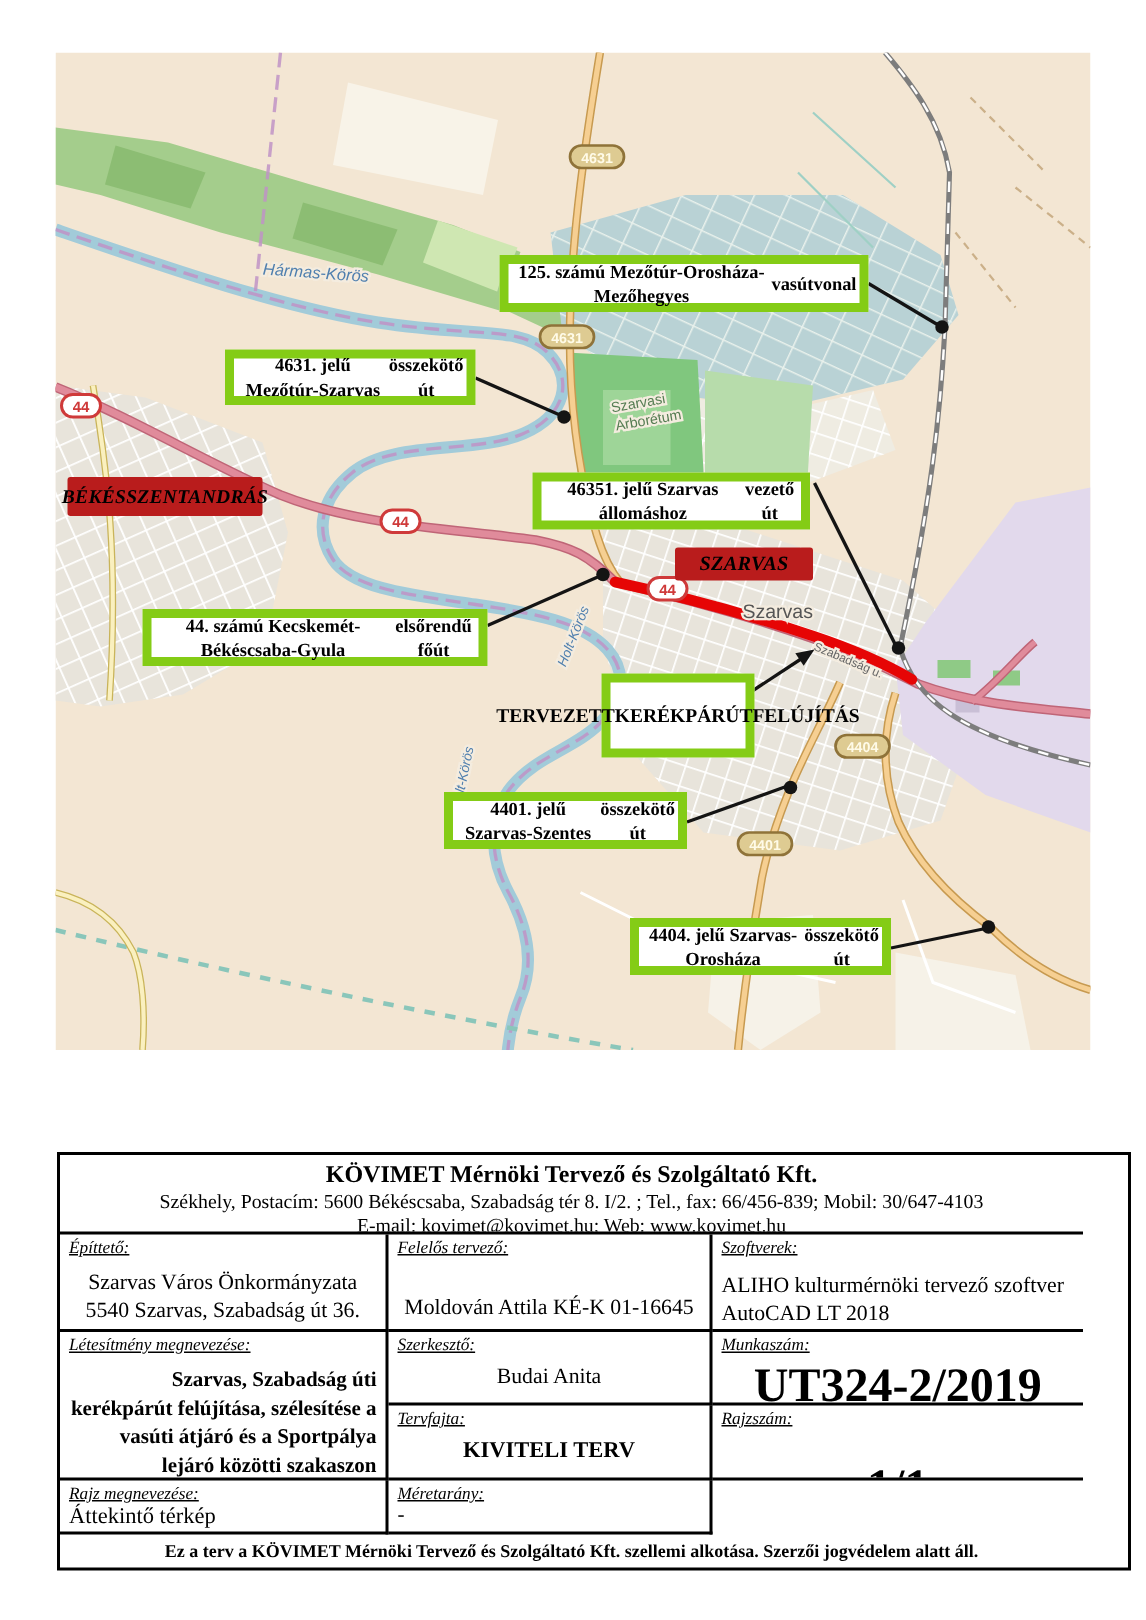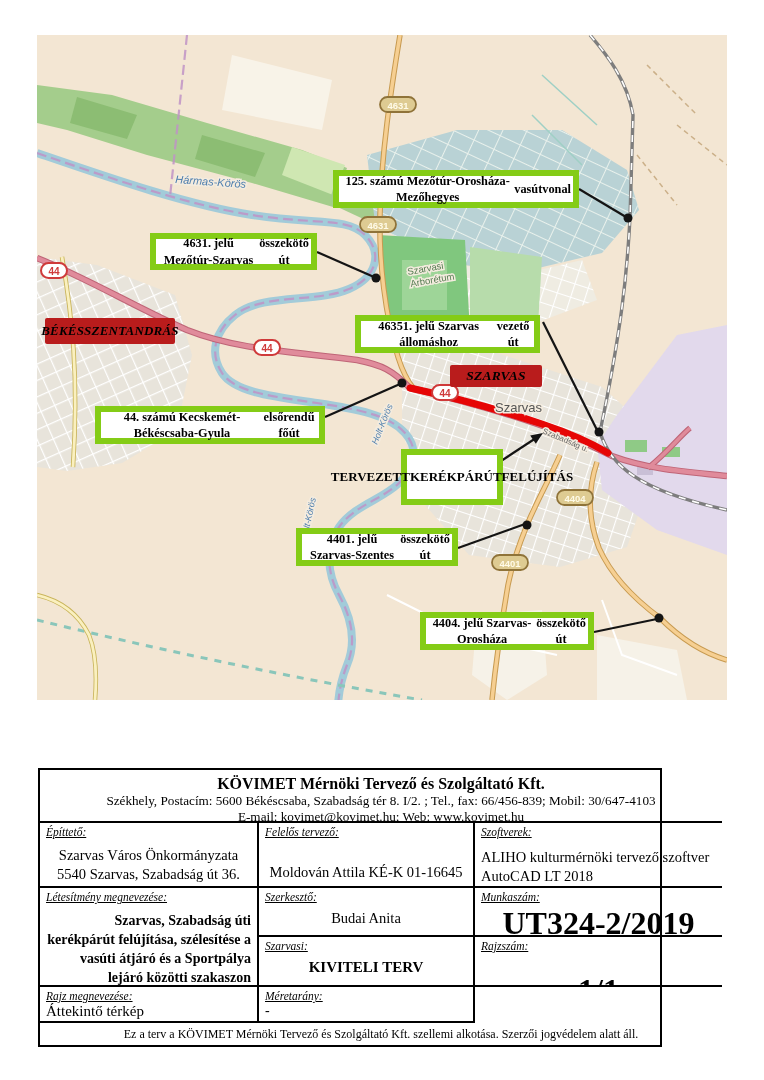--- a/index.html
+++ b/index.html
@@ -9,38 +9,38 @@
   #map{position:absolute;left:37px;top:35px;width:690px;height:665px;}
   #mapsvg{position:absolute;left:0;top:0;z-index:1;}
   .callout{position:absolute;z-index:3;background:#fff;border:6px solid #84cc16;
            display:flex;flex-direction:row;justify-content:center;align-items:center;
            text-align:center;font-weight:bold;font-size:12.3px;line-height:1.32;
            box-sizing:border-box;padding:1px 2px;}
   .plainlabel{position:absolute;z-index:3;background:#b91c1c;display:flex;align-items:center;
            justify-content:center;font-weight:bold;font-size:13px;letter-spacing:.2px;
            box-sizing:border-box;border-radius:2px;font-style:italic;}
   
-  #tblock{position:absolute;left:38px;top:768px;width:624px;box-sizing:border-box;
+  #tblock{position:absolute;left:38px;top:768px;width:716px;box-sizing:border-box;
           border:2px solid #000;display:grid;
           grid-template-columns:219px 216px 247px;
           grid-template-rows:53px 65px 49px 50px 36px 22px;
           grid-template-areas:
             "hd hd hd"
             "a1 a2 a3"
             "b1 c1 d1"
             "b1 c2 d2"
             "e1 e2 e3"
             "ft ft ft";}
   .cell{box-sizing:border-box;padding:2px 6px;position:relative;overflow:hidden;}
   .bR{border-right:2px solid #000;} .bB{border-bottom:2px solid #000;}
   .flabel{font-style:italic;text-decoration:underline;font-size:11.5px;line-height:1.25;}
   .hd{grid-area:hd;text-align:center;}
   .hd .co{font-weight:bold;font-size:16px;line-height:1.2;padding-top:2px;}
   .hd .ad{font-size:13.2px;line-height:1.2;}
-  .ft{grid-area:ft;text-align:right;font-size:12px;display:flex;align-items:center;justify-content:center;}
+  .ft{grid-area:ft;text-align:right;font-size:12px;display:flex;align-items:center;justify-content:center;font-weight:bold;}
   .vcenter{text-align:center;font-size:14.5px;line-height:1.3;}
   .big{font-weight:bold;font-size:32px;text-align:center;line-height:1.1;}
 </style>
 </head>
 <body>
 
 <div id="map">
 <svg id="mapsvg" width="690" height="665" viewBox="0 0 690 665">
   <defs>
     <pattern id="st1" width="15" height="15" patternUnits="userSpaceOnUse" patternTransform="rotate(-24)">
@@ -279,21 +279,21 @@
   </div>
   <div class="cell bR bB" style="grid-area:c1;display:flex;flex-direction:column;">
     <div class="flabel">Szerkesztő:</div>
     <div class="vcenter" style="margin:auto 0;">Budai Anita</div>
   </div>
   <div class="cell bB" style="grid-area:d1;">
     <div class="flabel">Munkaszám:</div>
     <div class="big" style="margin-top:2px;">UT324-2/2019</div>
   </div>
   <div class="cell bR bB" style="grid-area:c2;display:flex;flex-direction:column;">
-    <div class="flabel">Szarvasi:</div>
+    <div class="flabel">Tervfajta:</div>
     <div class="vcenter" style="font-weight:bold;font-size:15px;margin:auto 0;">KIVITELI TERV</div>
   </div>
   <div class="cell bB" style="grid-area:d2;">
     <div class="flabel">Rajzszám:</div>
     <div class="big" style="margin-top:20px;">1/1</div>
   </div>
 
   <div class="cell bR bB" style="grid-area:e1;">
     <div class="flabel">Rajz megnevezése:</div>
     <div style="font-size:15px;">Áttekintő térkép</div>

